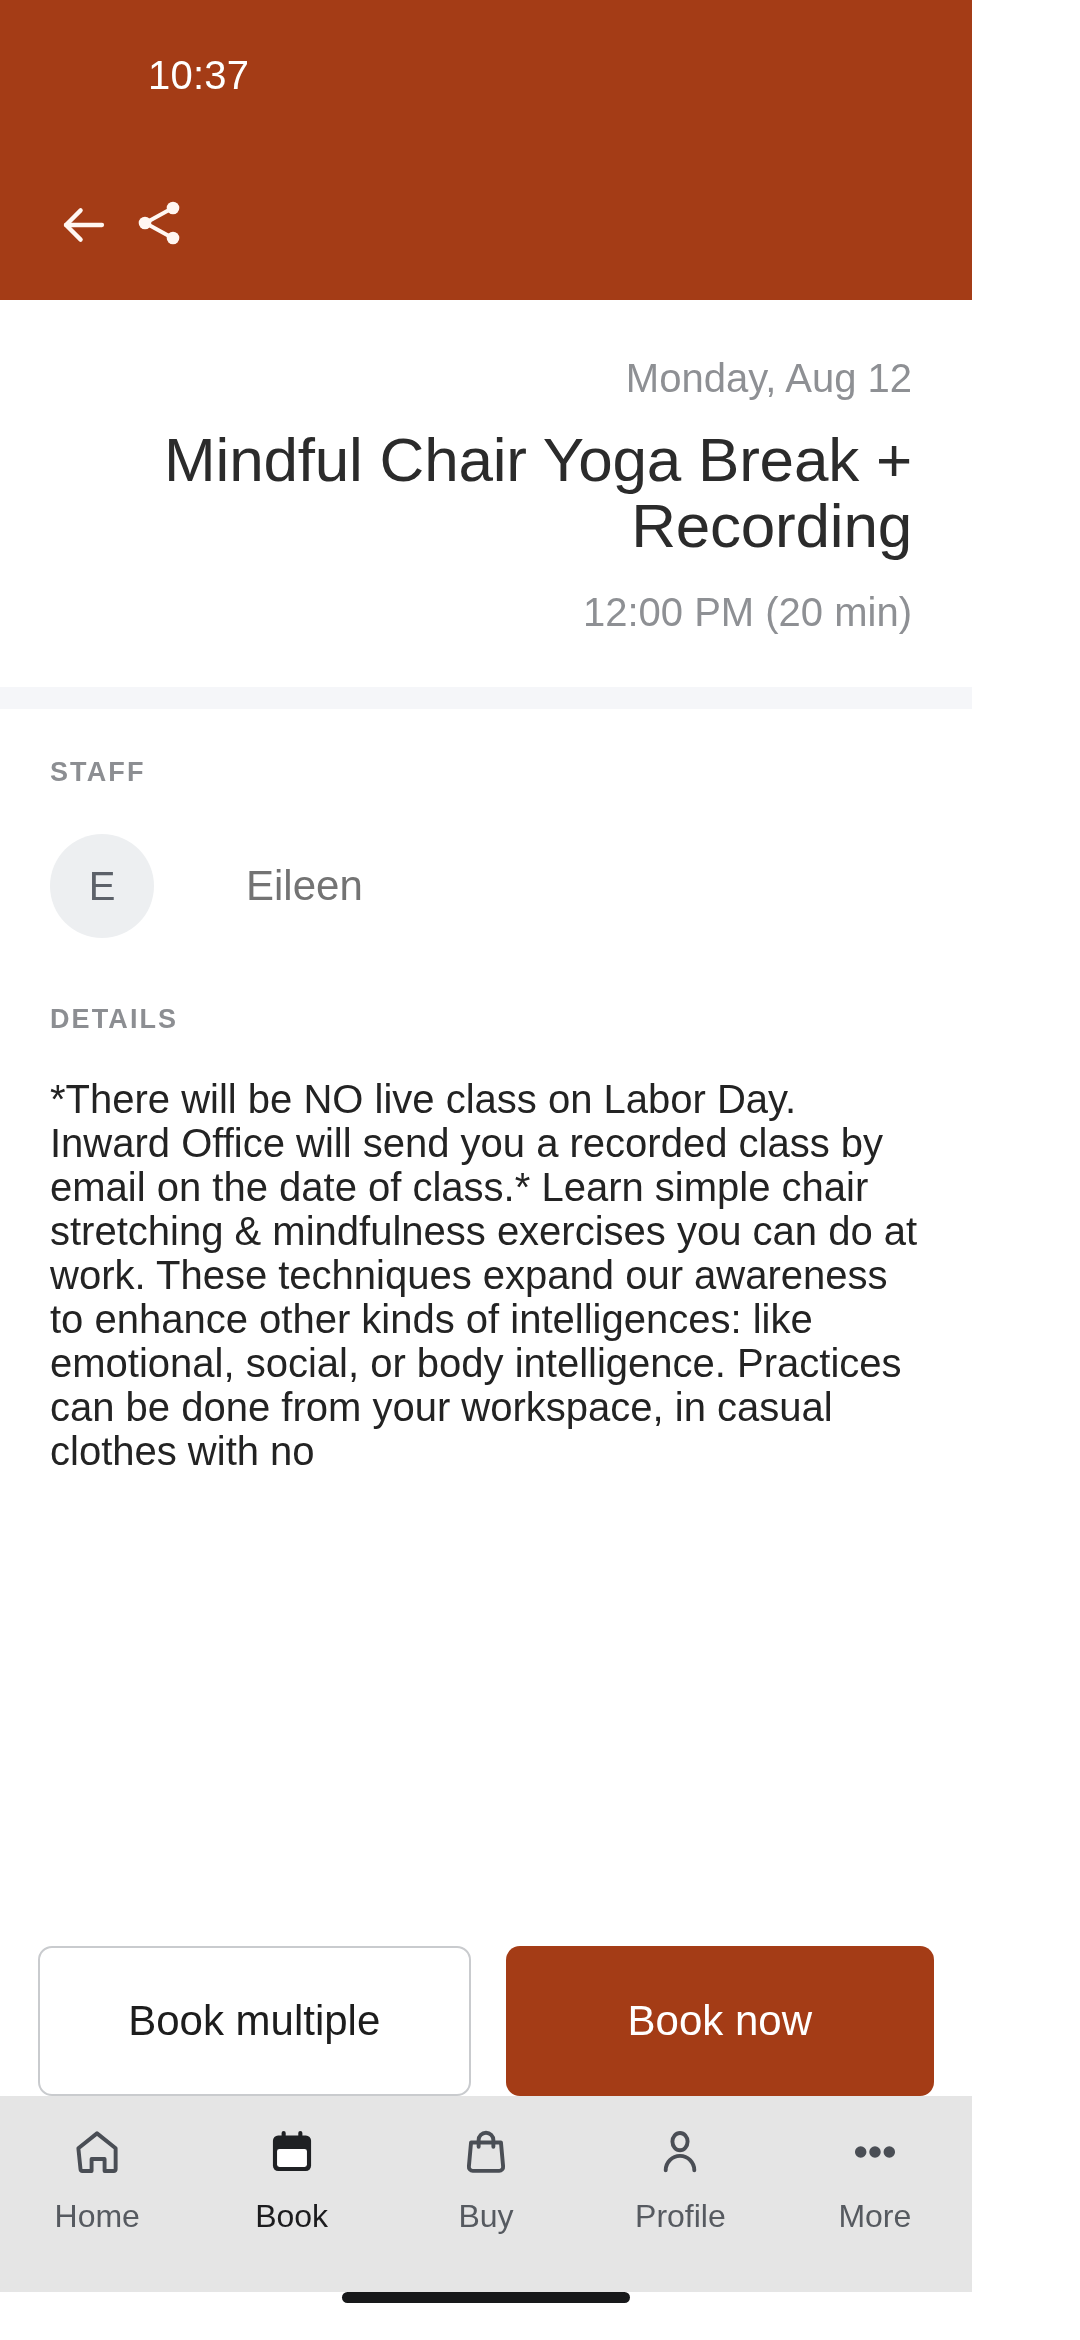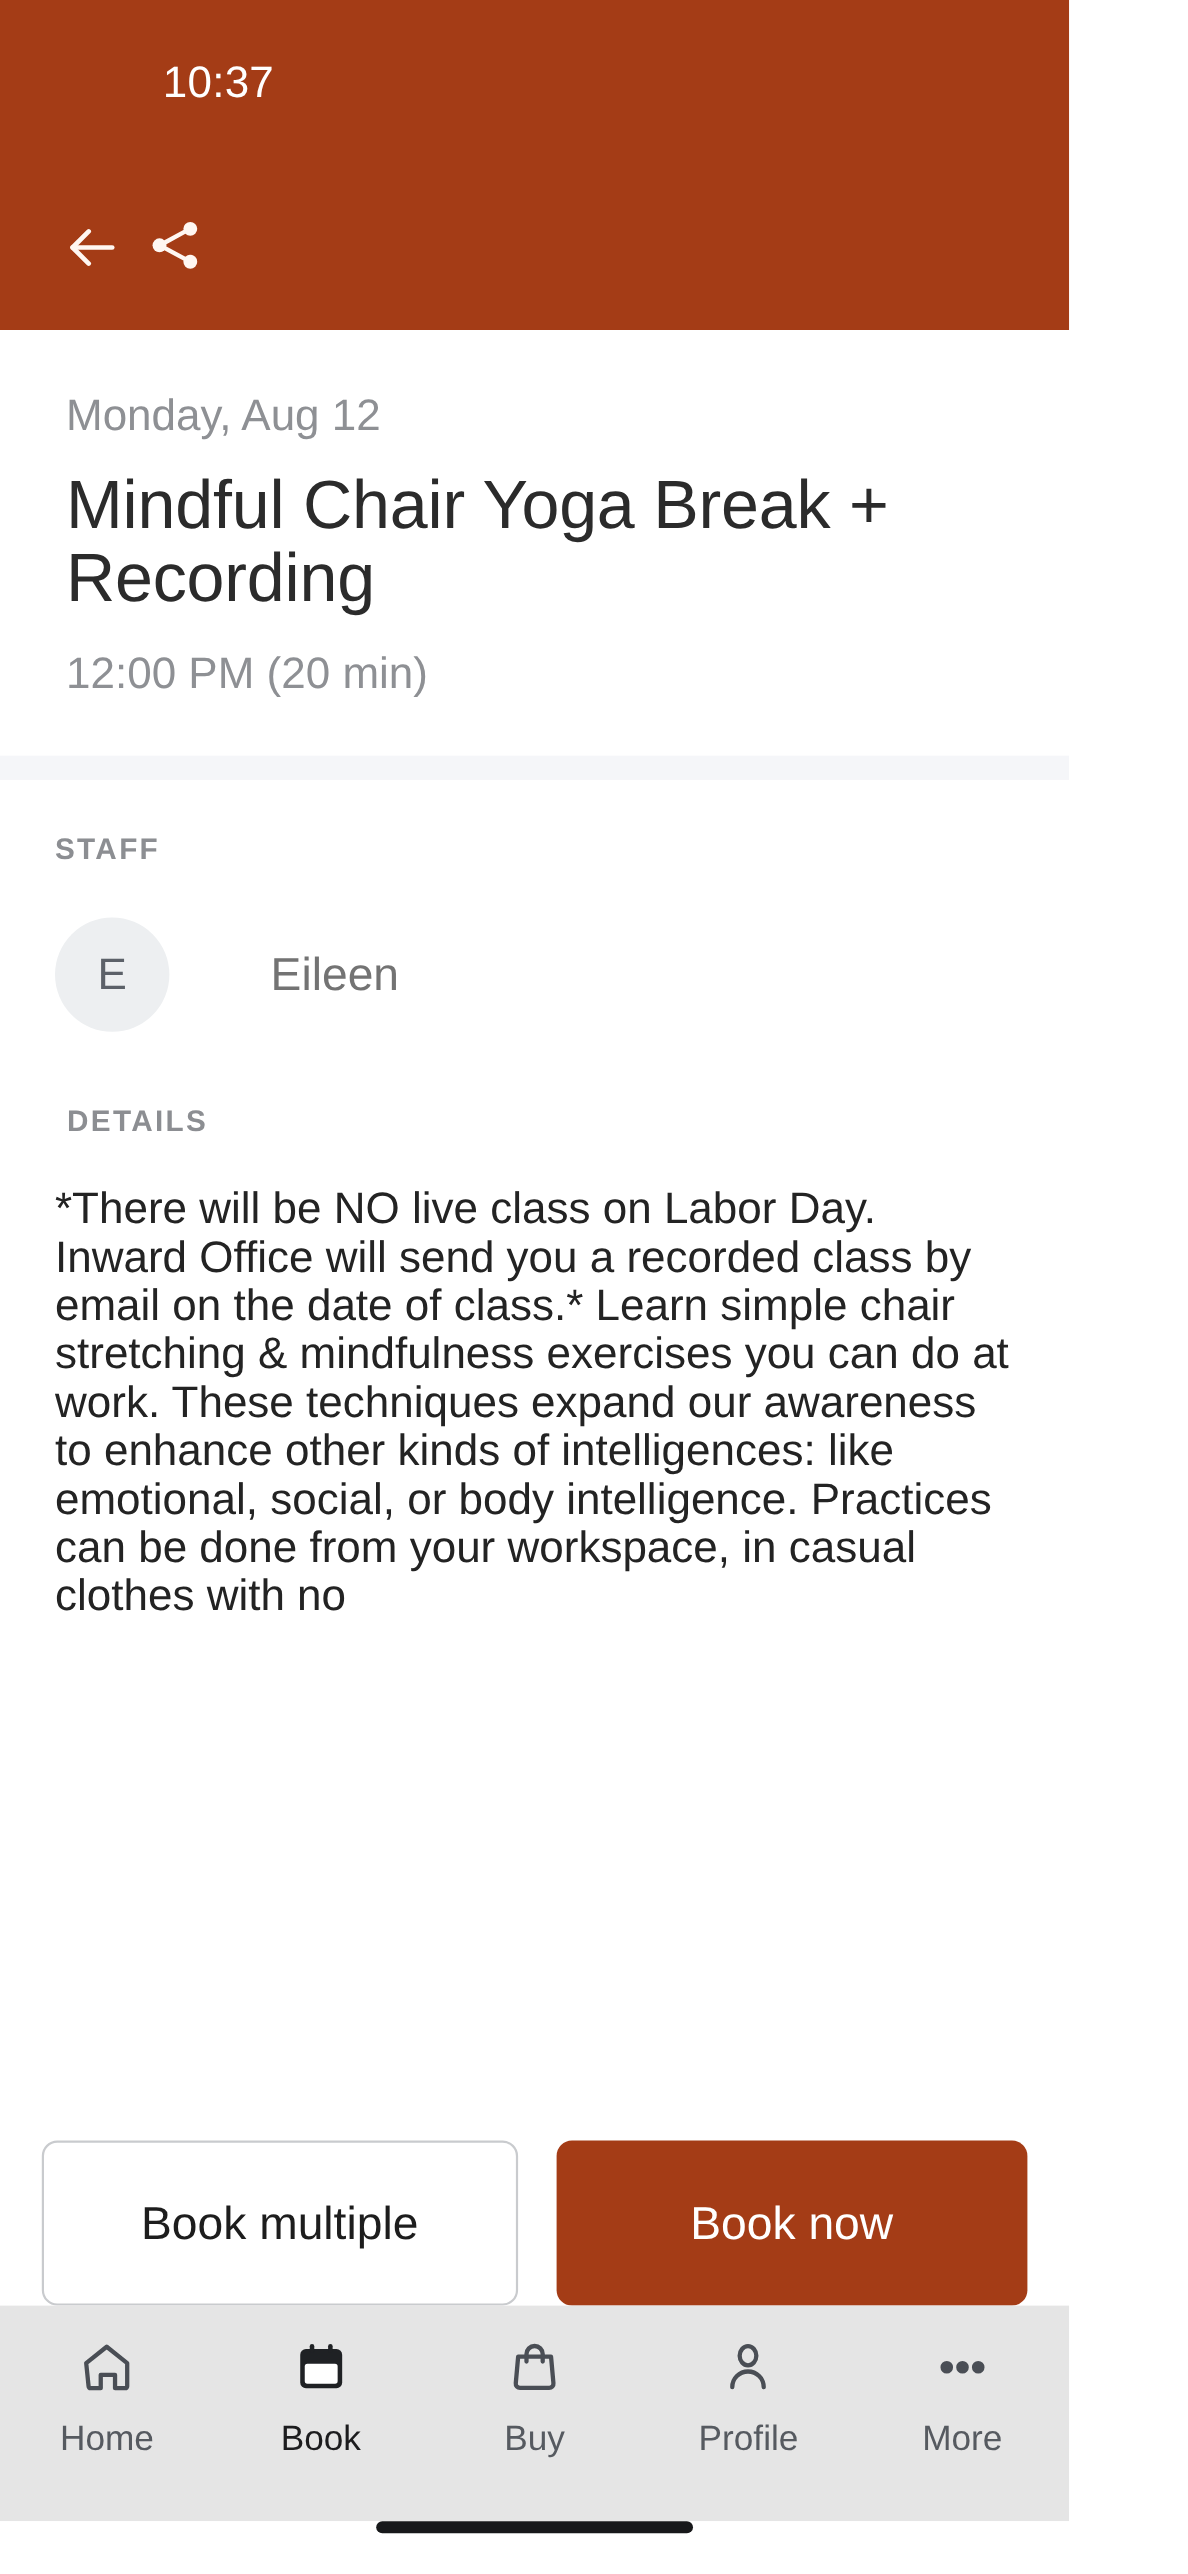--- a/index.html
+++ b/index.html
@@ -15,36 +15,36 @@
   .appbar { background:#A43C16; flex:0 0 auto; }
   .statusbar { height:150px; display:flex; align-items:center; padding:0 0 0 148px; }
   .status-time { color:#ffffff; font-size:40px; letter-spacing:0.2px; }
   .titlebar { height:150px; display:flex; align-items:center; padding:0 52px 0 48px; }
   .back-btn { width:72px; height:72px; display:flex; align-items:center; justify-content:center; flex:0 0 auto; }
   .back-btn svg { display:block; }
   .appbar-title { color:#FFF7F2; font-size:50px; margin-left:14px; flex:1 1 auto; letter-spacing:0.1px; }
   .share-btn { width:78px; height:78px; display:flex; align-items:center; justify-content:center; flex:0 0 auto; }
 
   
-  .class-head { padding:56px 60px 52px; text-align:left; flex:0 0 auto; }
+  .class-head { padding:56px 60px 52px; text-align:right; flex:0 0 auto; }
   .class-date { font-size:40px; color:#8E9094; margin-bottom:26px; }
   .class-title { font-size:62px; line-height:1.06; color:#2B2B2B; letter-spacing:-0.2px; }
   .class-time { font-size:40px; color:#8E9094; margin-top:32px; }
 
   .band { height:22px; background:#F5F6F9; flex:0 0 auto; }
 
   
   .content { flex:1 1 auto; padding:0 50px; overflow:hidden; }
   .section-label { font-size:27px; letter-spacing:2.1px; color:#8C8E92; font-weight:bold; }
   .staff-label { margin-top:48px; }
   .staff-row { display:flex; align-items:center; margin-top:46px; }
   .avatar { width:104px; height:104px; border-radius:50%; background:#EDEFF1; display:flex; align-items:center; justify-content:center; flex:0 0 auto; }
   .avatar-initial { font-size:40px; color:#5C6169; }
   .staff-name { font-size:42px; color:#737373; margin-left:92px; }
-  .details-label { margin-top:66px;margin-left:11px; }
+  .details-label { margin-top:66px; }
   .details-text { margin-top:42px; font-size:40px; line-height:1.10; color:#232323; }
 
   
   .actions { display:flex; gap:35px; padding:26px 38px 0; flex:0 0 auto; }
   .btn { flex:1 1 0; height:150px; border-radius:14px; display:flex; align-items:center; justify-content:center; font-size:42px; }
   .btn-outline { background:#ffffff; border:2px solid #C9CBCE; color:#1D1D1D; }
   .btn-filled { background:#A43C16; color:#FFFFFF; }
 
   
   .navbar { flex:0 0 auto; height:196px; display:flex; align-items:flex-start; padding-top:24px; background:#e5e5e5; }

